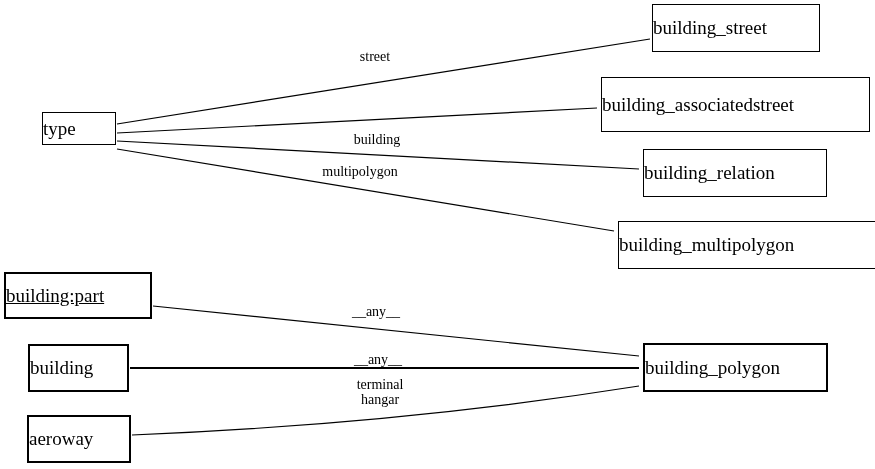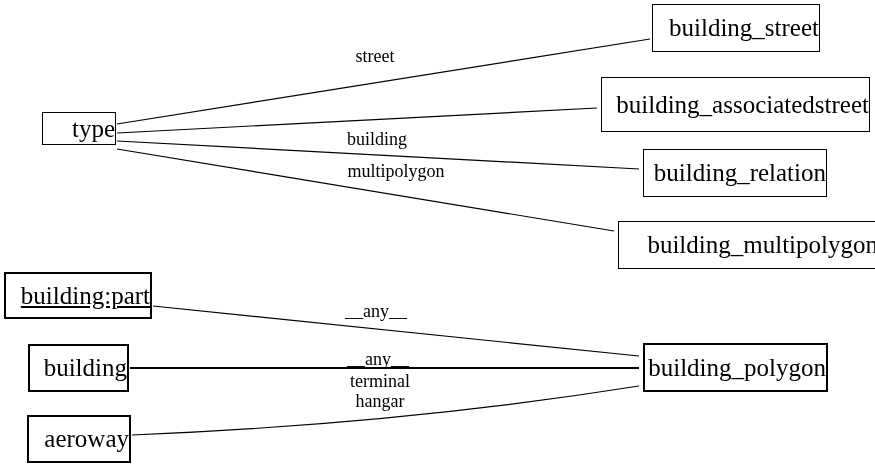--- a/index.html
+++ b/index.html
@@ -30,32 +30,32 @@
   .edges-svg path.thick {
     stroke-width: 2px;
   }
   .node {
     position: absolute;
     box-sizing: border-box;
     border: 1px solid #000000;
     background: #ffffff;
     display: flex;
     align-items: center;
-    justify-content: flex-end;
-    font-size: 25px;
+    justify-content: flex-start;
+    font-size: 19px;
     color: #000000;
     white-space: nowrap;
   }
   .node.thick {
     border-width: 2px;
   }
   .edge-label {
     position: absolute;
     transform: translate(-50%, -50%);
-    font-size: 18px;
+    font-size: 14px;
     color: #000000;
     white-space: pre-line;
     text-align: center;
     line-height: 1.1;
     background: transparent;
   }
 </style>
 </head>
 <body>
 
@@ -110,21 +110,21 @@
 
   <div class="node thick" style="left:643px; top:343px; width:185px; height:49px;">
     <span>building_polygon</span>
   </div>
 
   <div class="edge-label" style="left:375px; top:57px;">street</div>
 
 
   <div class="edge-label" style="left:377px; top:140px;">building</div>
 
-  <div class="edge-label" style="left:396px; top:172px;">multipolygon</div>
+  <div class="edge-label" style="left:360px; top:172px;">multipolygon</div>
 
   <div class="edge-label" style="left:376px; top:312px;">__any__</div>
 
   <div class="edge-label" style="left:378px; top:360px;">__any__</div>
 
   <div class="edge-label" style="left:380px; top:392px;">terminal
 hangar</div>
 
 </div>
 

